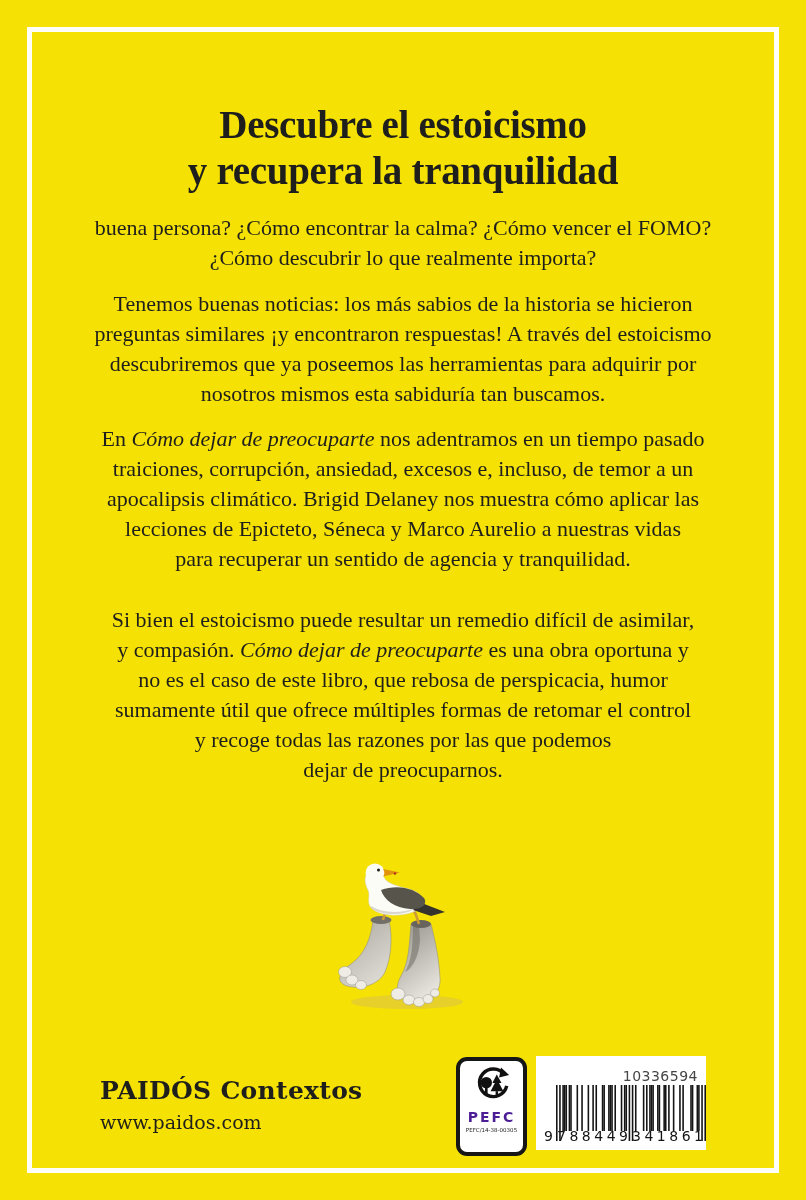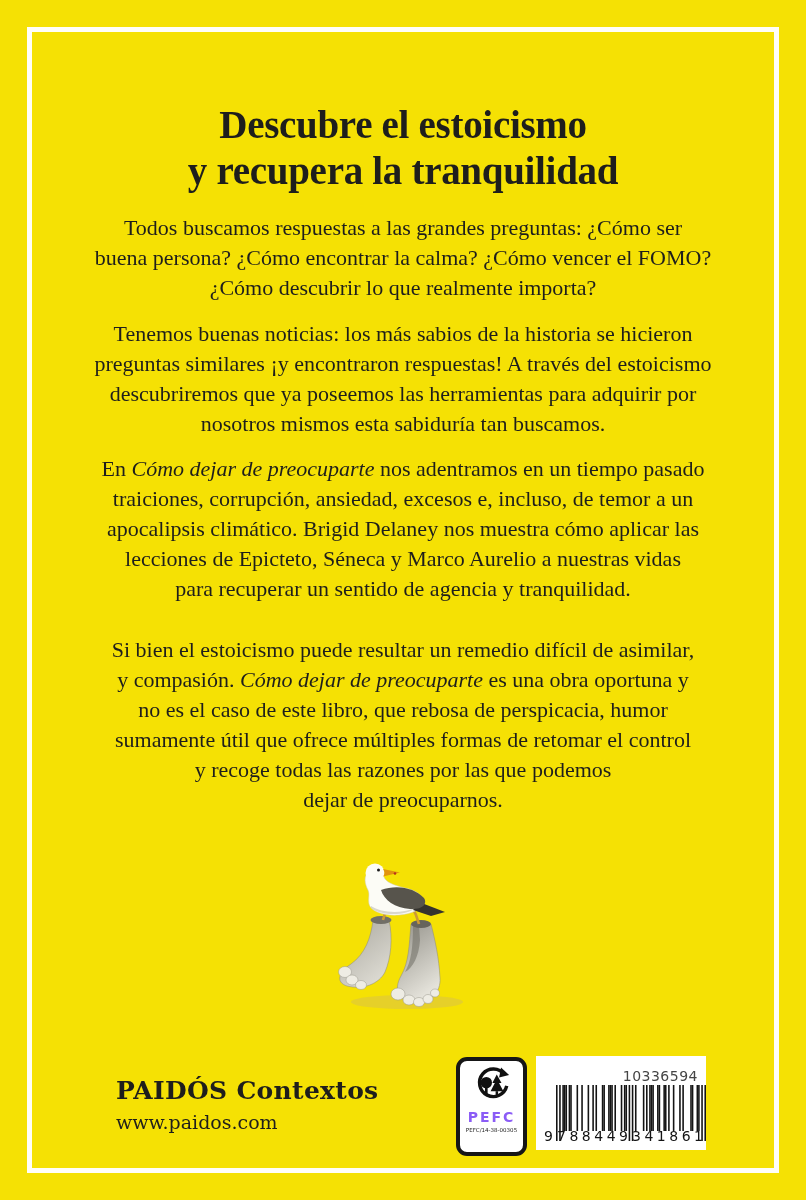--- a/index.html
+++ b/index.html
@@ -26,35 +26,35 @@
   .para.p1{margin-top:19px}
   .para.p2{margin-top:16px}
   .para.p3{margin-top:15px}
   .para.p4{margin-top:31px}
   .line{display:block}
   .it{font-style:italic}
 
   .figure{position:absolute;top:860px;left:50%;transform:translateX(-50%);width:160px;height:152px}
 
   .imprint-block{
-    position:absolute;left:116px;top:1076px;text-align:left;
+    position:absolute;left:100px;top:1076px;text-align:left;
     font-family:"DejaVu Serif",serif;
   }
   .imprint{font-size:25px;font-weight:700;letter-spacing:.3px;line-height:30px}
   .url{font-size:19px;line-height:26px}
   .url.first{margin-top:3px}
 
   .pefc-box{
     position:absolute;left:456px;top:1057px;width:63px;height:86px;
     background:#fff;border:4px solid #161616;border-radius:11px;
     text-align:center;padding-top:5px;box-sizing:content-box;
   }
   .pefc-label{
     font-family:"DejaVu Sans",sans-serif;font-weight:700;font-size:14px;
-    letter-spacing:2px;color:#8b5cf6;margin-top:1px;
+    letter-spacing:2px;color:#4c1d95;margin-top:1px;
   }
   .pefc-code{
     font-family:"DejaVu Sans",sans-serif;font-size:6px;color:#222;
     transform:scale(.92);margin-top:1px;white-space:nowrap;
   }
 
   .barcode-box{
     position:absolute;left:536px;top:1056px;width:170px;height:94px;
     background:#fff;box-sizing:border-box;padding:12px 8px 0 8px;
   }
@@ -77,21 +77,20 @@
 <div class="page">
   <div class="frame"></div>
 
   <main class="content">
     <h1 class="headline">
       <span class="tline">Descubre el estoicismo</span>
       <span class="tline">y recupera la tranquilidad</span>
     </h1>
 
     <p class="para p1">
-      <span class="line">Todos buscamos respuestas a las grandes preguntas: ¿Cómo ser</span>
       <span class="line">buena persona? ¿Cómo encontrar la calma? ¿Cómo vencer el FOMO?</span>
       <span class="line">¿Cómo descubrir lo que realmente importa?</span>
     </p>
 
     <p class="para p2">
       <span class="line">Tenemos buenas noticias: los más sabios de la historia se hicieron</span>
       <span class="line">preguntas similares ¡y encontraron respuestas! A través del estoicismo</span>
       <span class="line">descubriremos que ya poseemos las herramientas para adquirir por</span>
       <span class="line">nosotros mismos esta sabiduría tan buscamos.</span>
     </p>

